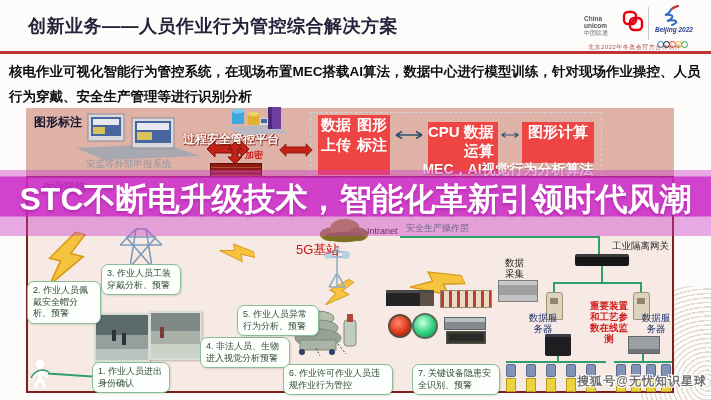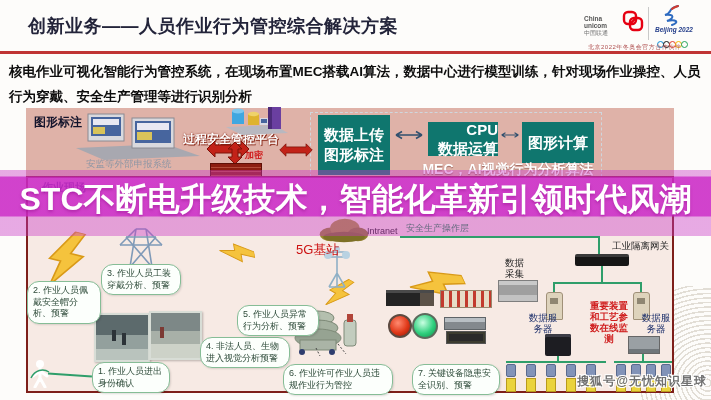--- a/index.html
+++ b/index.html
@@ -24,43 +24,43 @@
   .dc-bg{left:26px;top:108px;width:648px;height:68px;background:#dfb2a8;}
   .dc-title{left:34px;top:114px;font-size:12px;font-weight:bold;color:#14142c;}
   .ext-label{left:86px;top:158px;font-size:9.5px;color:#8e96a4;}
   .platform-label{left:183px;top:131px;font-size:12px;font-weight:bold;color:#fff;
      text-shadow:1px 1px 0 #8a2a1a,0 0 2px #8a2a1a;}
   .enc-label{left:245px;top:149px;font-size:9px;font-weight:bold;color:#d01f1f;}
   .red-device{left:210px;top:163px;width:50px;height:13px;
      background:repeating-linear-gradient(180deg,#8c1d10 0 3px,#b24a38 3px 4px);
      border:1px solid #5f0f06;}
   .dashed-group{left:310px;top:112px;width:290px;height:63px;border:1px dashed #cfd6dc;}
-  .bluebox{background:#0f766e;color:#fff;font-weight:bold;text-align:center;
-     display:flex;flex-direction:column;justify-content:center;}
+  .bluebox{background:#ef4444;color:#fff;font-weight:bold;text-align:center;
+     display:flex;justify-content:center;}
   .bluebox span{display:block;}
   .box-upload{left:318px;top:115px;width:72px;height:60px;font-size:15px;line-height:20px;}
-  .box-cpu{left:428px;top:122px;width:70px;height:34px;font-size:15px;line-height:19px;text-align:right;}
+  .box-cpu{left:428px;top:122px;width:70px;height:52px;font-size:15px;line-height:19px;}
   .box-gpu{left:522px;top:122px;width:72px;height:41px;font-size:15px;line-height:19px;}
   .mec-label{left:408px;top:161px;width:200px;text-align:center;font-size:14px;font-weight:bold;color:#fff;
      text-shadow:0 1px 1px rgba(90,30,20,.5);}
 
   
   .banner{left:0;top:170px;width:711px;height:66px;z-index:40;
      background:linear-gradient(180deg,
        rgba(201,56,197,.42) 0px, rgba(201,56,197,.42) 6px,
        rgba(203,41,198,.88) 7px, rgba(203,41,198,.88) 46px,
        rgba(201,56,197,.42) 47px, rgba(201,56,197,.42) 66px);}
   .banner-text{left:0;top:178px;width:711px;text-align:center;font-size:32px;font-weight:bold;color:#fff;
      z-index:41;text-shadow:0 2px 3px rgba(130,0,120,.35);letter-spacing:0;}
 
   
   .ws-bg{left:26px;top:176px;width:648px;height:217px;background:#f7eae4;
      border:2.5px solid #7e1f1a;box-sizing:border-box;z-index:3;}
   .ws-title{left:42px;top:180px;font-size:11px;font-weight:bold;color:#16306b;z-index:4;}
-  .callout{position:absolute;background:#fcfffc;border:1.5px solid #86bd96;border-radius:12px;
+  .callout{position:absolute;background:#fcfffc;border:1.5px solid #86bd96;border-radius:7px;
      padding:3px 5px;font-size:9px;line-height:11.5px;color:#2c4a38;z-index:6;
      box-shadow:1px 1px 2px rgba(0,0,0,.12);}
   .red-note{font-weight:bold;color:#cc1212;}
   .lbl{position:absolute;z-index:5;}
   .g5-label{left:296px;top:241px;font-size:13px;font-weight:normal;color:#cc1111;}
   .intranet-label{left:367px;top:226px;width:44px;font-size:9px;color:#222;line-height:10px;}
   .op-label{left:406px;top:222px;font-size:9px;color:#1f8f4f;}
   .gw-label{left:612px;top:240px;font-size:9.5px;color:#222;}
   .collect-label{left:505px;top:257px;width:24px;font-size:9.5px;color:#222;line-height:11px;}
   .server-label{width:32px;font-size:9.5px;color:#1c2f6b;line-height:11px;text-align:center;}

